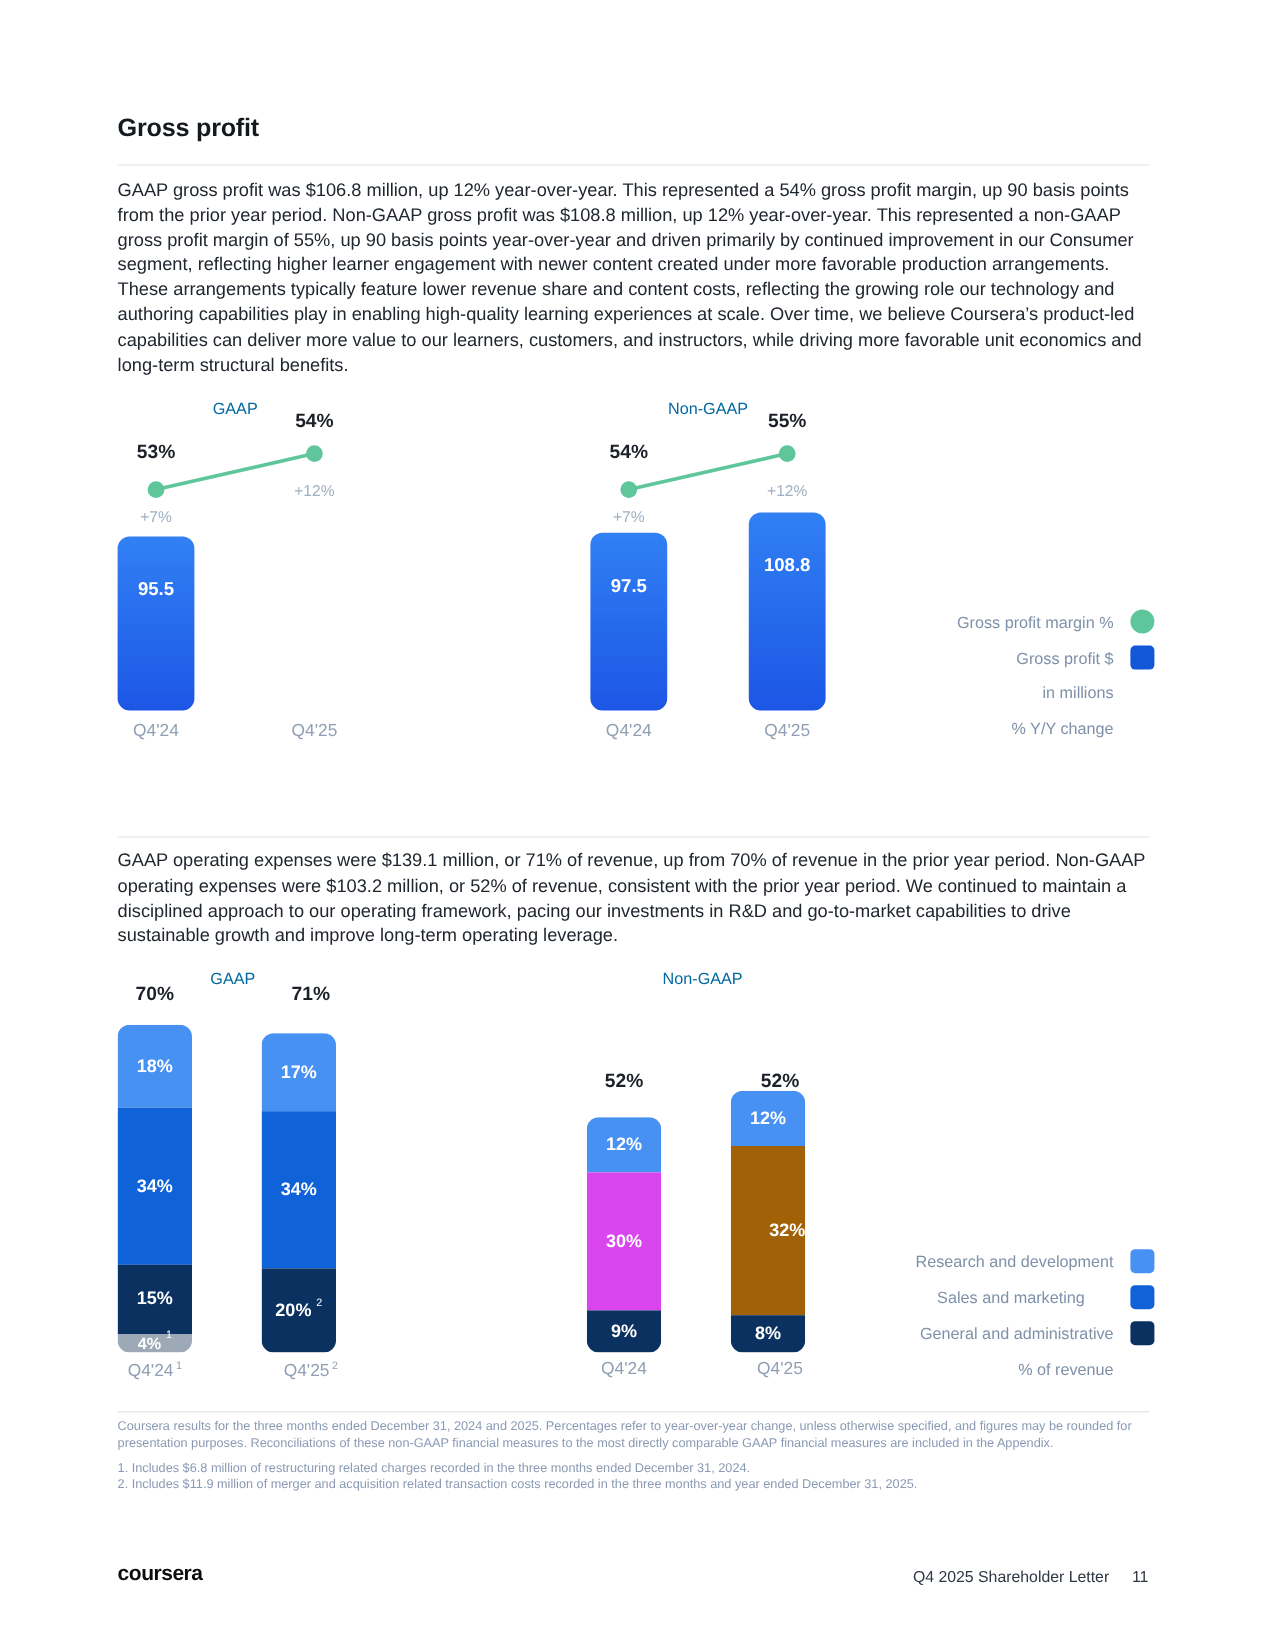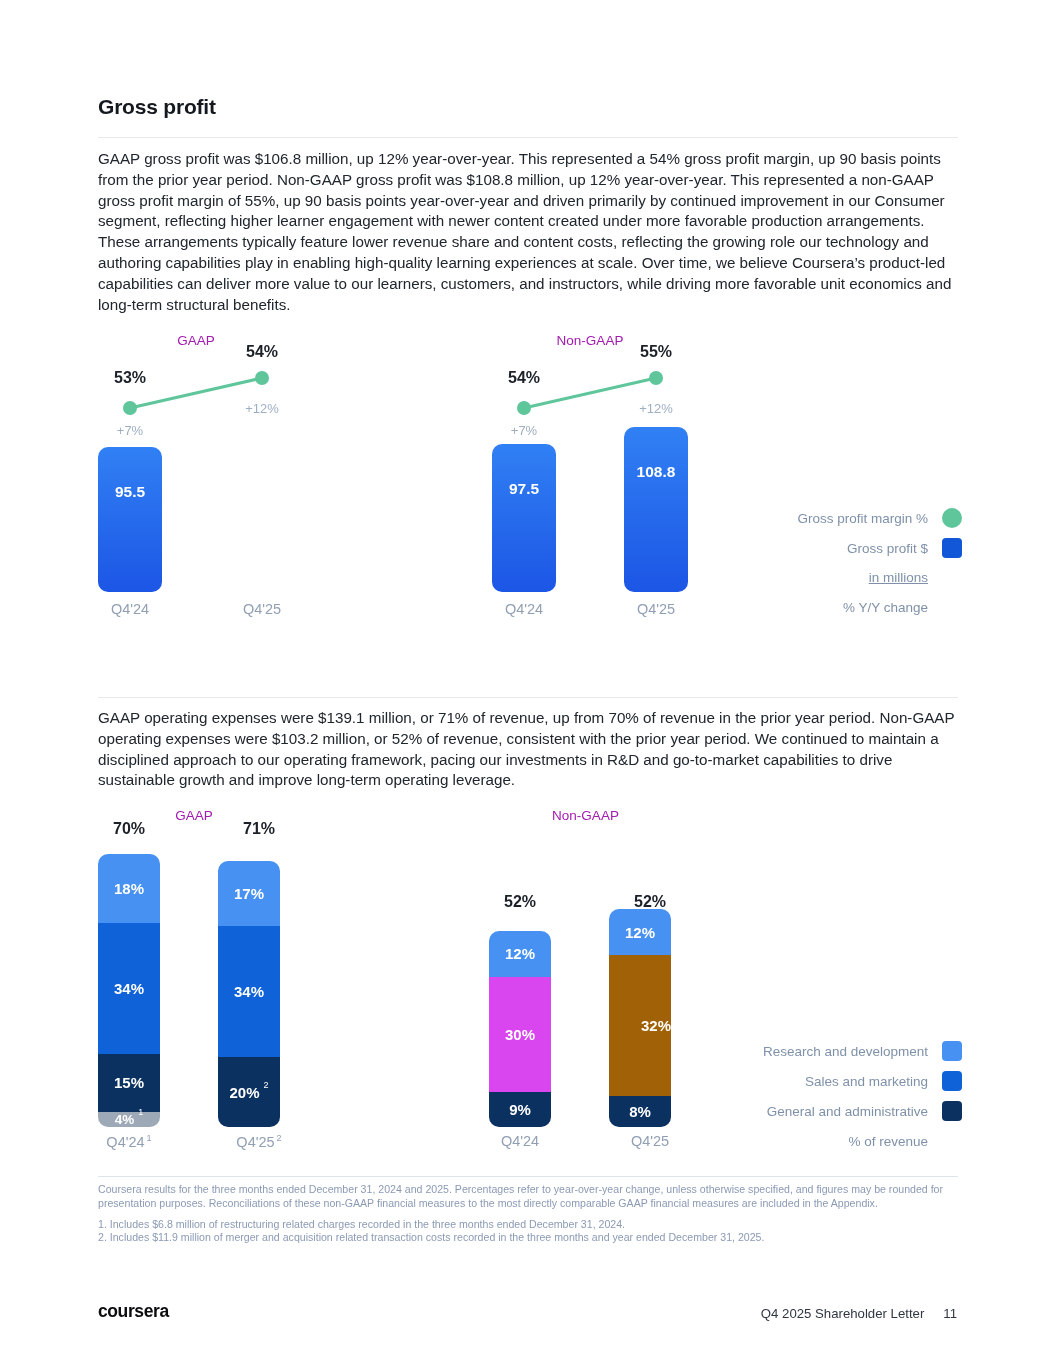--- a/index.html
+++ b/index.html
@@ -9,21 +9,21 @@
 
   
   .h1{left:98px;width:860px;font-size:21px;font-weight:700;color:#14191f;letter-spacing:-0.2px;}
   .rule{left:98px;width:860px;height:1px;background:#e5e8ec;}
   .body-p{left:98px;width:864px;font-size:15.2px;line-height:20.8px;color:#20262e;}
 
   
   .gp-chart{left:98px;top:333px;width:860px;height:292px;}
   .gp-group{position:absolute;top:0;width:196px;height:292px;}
   .chart-title{position:absolute;top:0;left:-40px;right:-40px;text-align:center;
-               font-size:13.5px;color:#a21caf;}
+               font-size:13.5px;color:#0369a1;}
   .margin-label{position:absolute;width:70px;text-align:center;font-weight:700;
                 font-size:16px;color:#1c2129;}
   .gp-m1{left:-3px;top:36px;} .gp-m2{left:129px;top:10px;}
   .trend{position:absolute;left:0;top:0;width:196px;height:120px;overflow:visible;}
   .trend line{stroke:#5fc69b;stroke-width:3;}
   .trend circle{fill:#5fc69b;}
   .yoy{position:absolute;width:64px;text-align:center;font-size:13px;color:#9fafc2;}
   .gp-y1{left:0;top:90px;} .gp-y2{left:132px;top:68px;}
   .gp-bar{position:absolute;bottom:33px;width:64px;border-radius:10px;
           background:linear-gradient(180deg,#3180f4,#1c56e5);}
@@ -117,21 +117,21 @@
     </div>
 
     <div class="leg-row" style="top:174px;">
       <span>Gross profit margin %</span>
       <span class="dot-swatch" style="background: rgb(95, 198, 155);"></span>
     </div>
     <div class="leg-row" style="top:204px;">
       <span>Gross profit $</span>
       <span class="sq-swatch" style="background: rgb(17, 87, 216);"></span>
     </div>
-    <div class="leg-row leg-pad" style="top:233px;text-decoration:underline;">
+    <div class="leg-row leg-pad" style="top:233px;">
       <span>in millions</span>
     </div>
     <div class="leg-row leg-pad" style="top:263px;">
       <span>% Y/Y change</span>
     </div>
   </div>
 
   <div class="abs rule" style="top:697px;"></div>
   <div class="abs body-p" style="top:708px;">GAAP operating expenses were $139.1 million, or 71% of revenue, up from 70% of revenue in the prior year period. Non-GAAP operating expenses were $103.2 million, or 52% of revenue, consistent with the prior year period. We continued to maintain a disciplined approach to our operating framework, pacing our investments in R&amp;D and go-to-market capabilities to drive sustainable growth and improve long-term operating leverage.</div>
 
@@ -209,21 +209,21 @@
       </div>
 
       <div class="ox-xlab ox-x1">Q4'24</div>
       <div class="ox-xlab ox-x2">Q4'25</div>
     </div>
 
     <div class="leg-row" style="top:232px;">
       <span>Research and development</span>
       <span class="sq-swatch" style="background: rgb(71, 145, 242);"></span>
     </div>
-    <div class="leg-row" style="top:262px;">
+    <div class="leg-row" style="top:262px;gap:24px;">
       <span>Sales and marketing</span>
       <span class="sq-swatch" style="background: rgb(15, 98, 216);"></span>
     </div>
     <div class="leg-row" style="top:292px;">
       <span>General and administrative</span>
       <span class="sq-swatch" style="background: rgb(11, 49, 97);"></span>
     </div>
     <div class="leg-row leg-pad" style="top:322px;justify-content:flex-end;">
       <span>% of revenue</span>
     </div>

